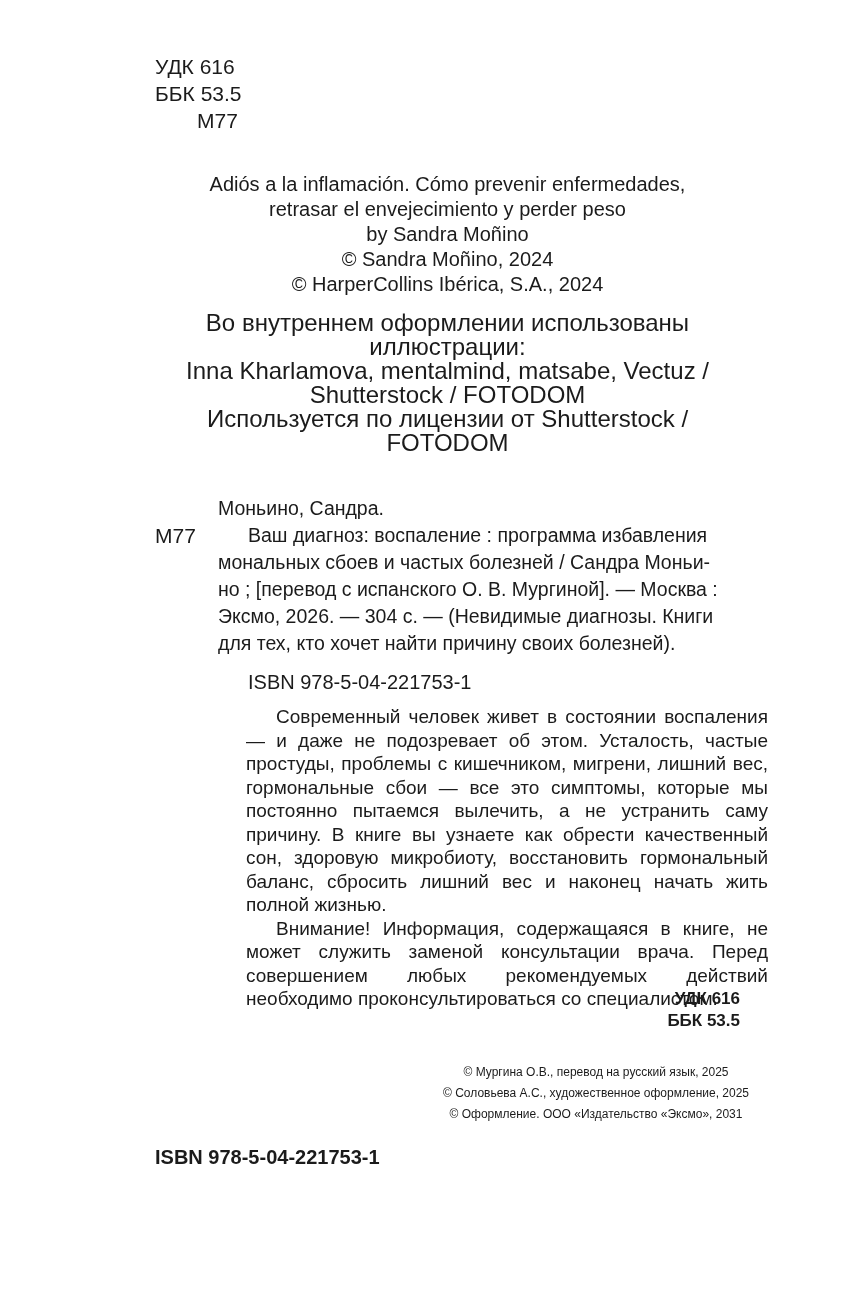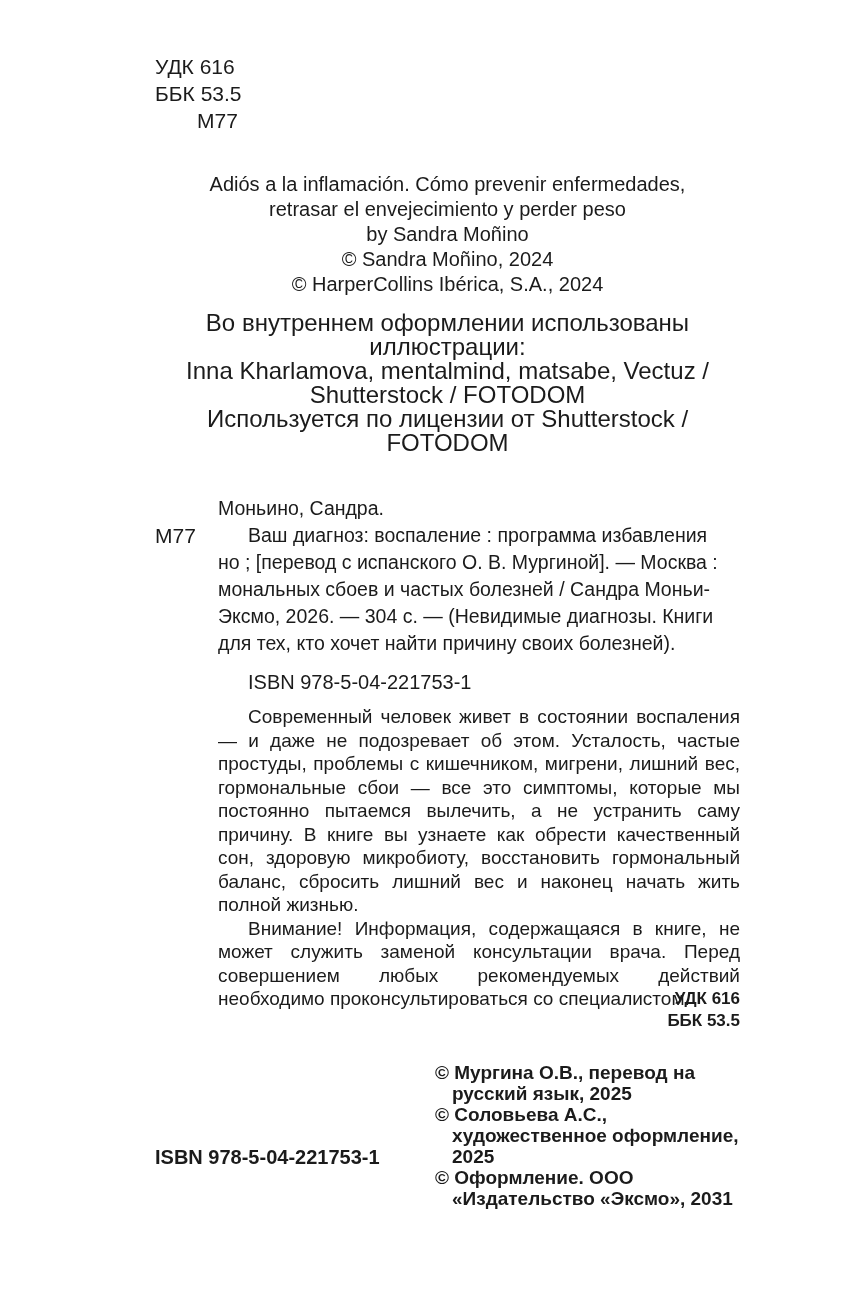--- a/index.html
+++ b/index.html
@@ -71,21 +71,21 @@
     padding-left: 30px;
   }
   .isbn-mid {
     margin-left: 93px;
     margin-top: 12px;
     font-size: 20px;
     line-height: 26px;
   }
   
   .annotation {
-    margin-left: 63px;
+    margin-left: 91px;
     width: 522px;
     margin-top: 10px;
     font-size: 19px;
     line-height: 23.5px;
     text-align: justify;
   }
   .annotation p {
     margin: 0;
     text-indent: 30px;
   }
@@ -99,23 +99,24 @@
   }
   
   .bottom-block {
     position: relative;
     margin-top: 30px;
     min-height: 130px;
   }
   .copyright-col {
     margin-left: 280px;
     width: 322px;
-    font-weight: bold;
-    font-size: 19px;
+    font-weight: normal;
+    font-size: 12px;
     line-height: 21px;
+    text-align: center;
   }
   .copyright-entry {
     padding-left: 17px;
     text-indent: -17px;
   }
   .isbn-bottom {
     position: absolute;
     left: 0;
     top: 84px;
     font-weight: bold;
@@ -147,22 +148,22 @@
     <div>Inna Kharlamova, mentalmind, matsabe, Vectuz /</div>
     <div>Shutterstock / FOTODOM</div>
     <div>Используется по лицензии от Shutterstock / FOTODOM</div>
   </div>
 
   <div class="biblio">
     <div class="author">Моньино, Сандра.</div>
     <div class="margin-code">М77</div>
     <div class="biblio-lines">
       <div class="biblio-line first">Ваш диагноз: воспаление : программа избавления</div>
+      <div class="biblio-line">мональных сбоев и частых болезней / Сандра Моньи-</div>
       <div class="biblio-line">но ; [перевод с испанского О. В. Мургиной]. — Москва :</div>
-      <div class="biblio-line">мональных сбоев и частых болезней / Сандра Моньи-</div>
       <div class="biblio-line">Эксмо, 2026. — 304 с. — (Невидимые диагнозы. Книги</div>
       <div class="biblio-line">для тех, кто хочет найти причину своих болезней).</div>
     </div>
   </div>
 
   <div class="isbn-mid">ISBN 978-5-04-221753-1</div>
 
   <div class="annotation">
     <p>Современный человек живет в состоянии воспаления — и даже не подозревает об этом. Усталость, частые простуды, проблемы с кишечником, мигрени, лишний вес, гормональные сбои — все это симптомы, которые мы постоянно пытаемся вылечить, а не устранить саму причину. В книге вы узнаете как обрести качественный сон, здоровую микробиоту, восстановить гормональный баланс, сбросить лишний вес и наконец начать жить полной жизнью.</p>
     <p>Внимание! Информация, содержащаяся в книге, не может служить заменой консультации врача. Перед совершением любых рекомендуемых действий необходимо проконсультироваться со специалистом.</p>

